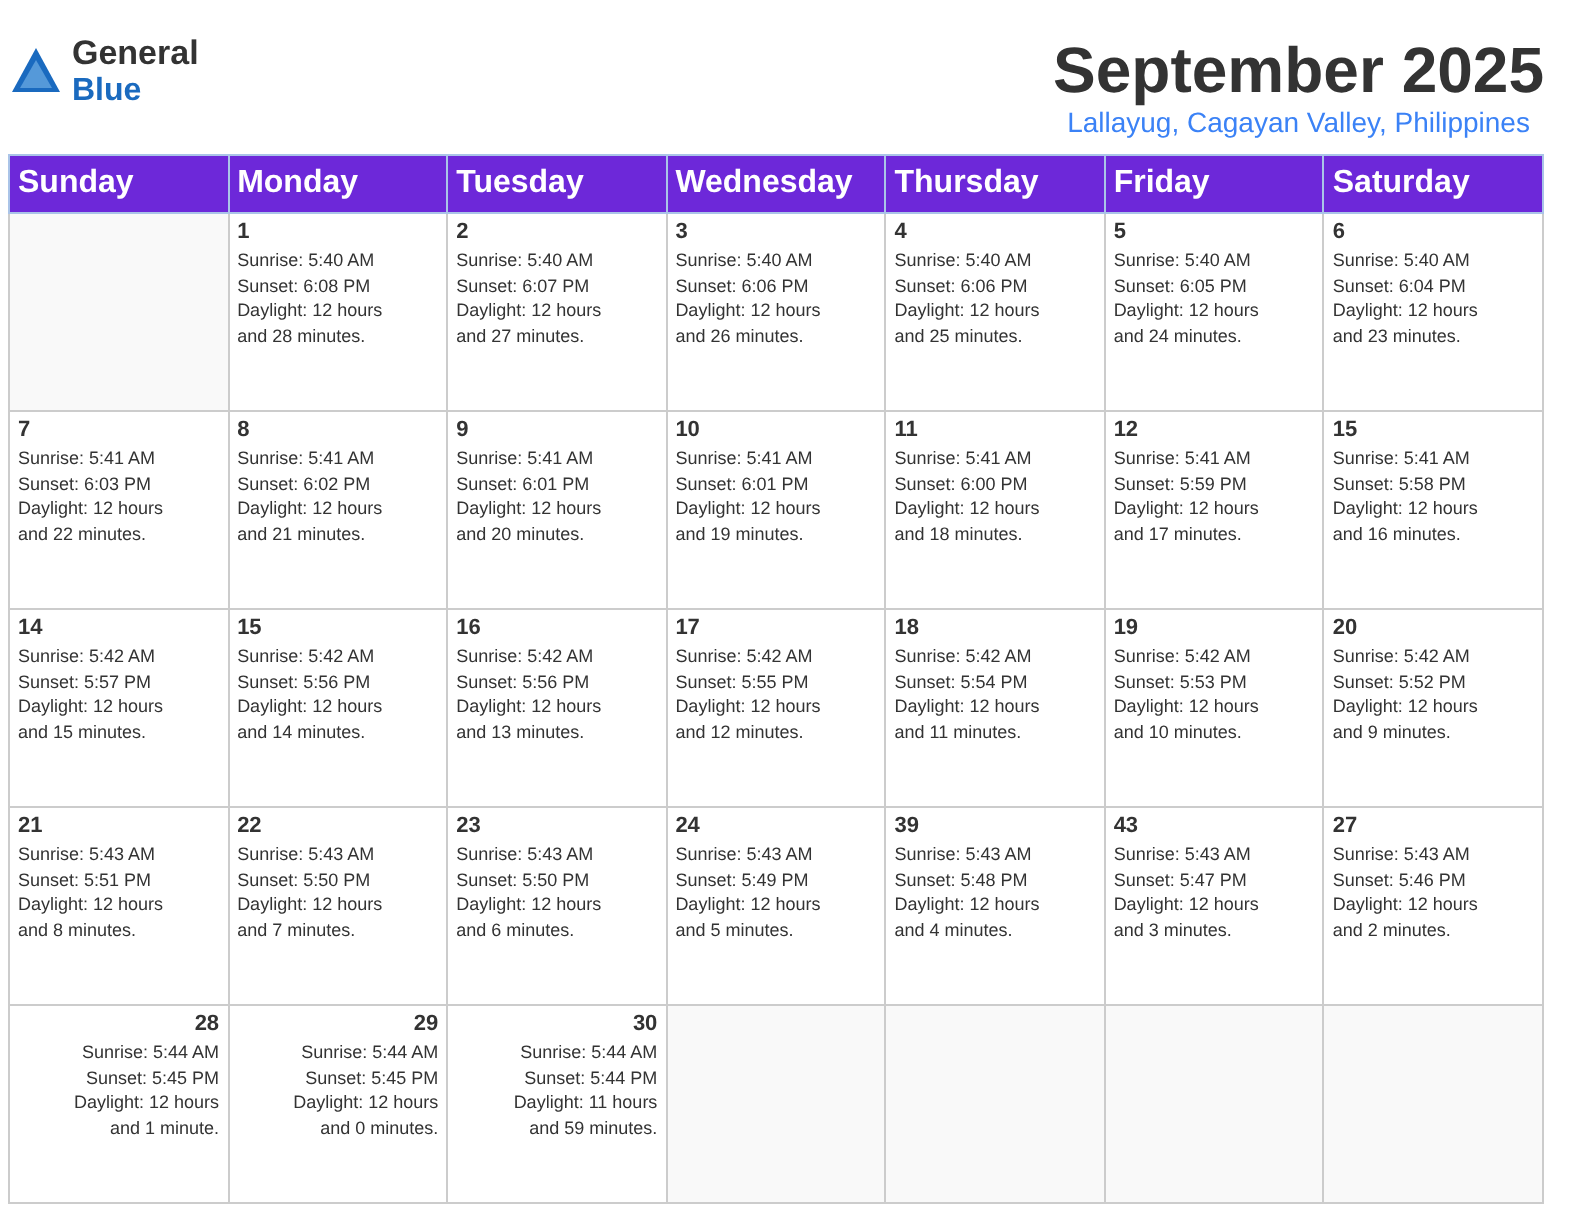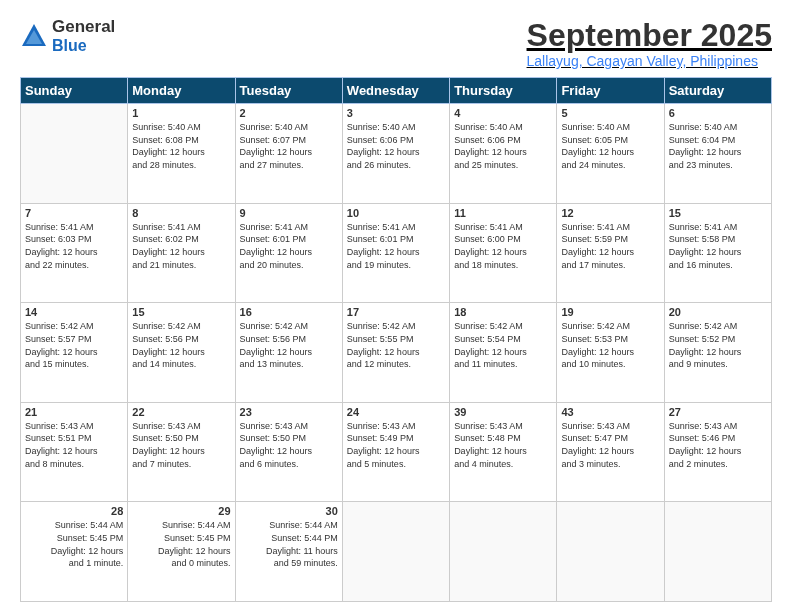--- a/index.html
+++ b/index.html
@@ -6,21 +6,21 @@
     body {
       font-family: Arial, sans-serif;
       background: #fff;
       width: 792px;
       height: 612px;
       overflow: hidden;
     }
     .page {
       width: 792px;
       height: 612px;
-      padding: 18px 20px 10px 20px;
+      padding: 18px 20px 10px 4px;
       display: flex;
       flex-direction: column;
     }
     .header {
       display: flex;
       align-items: flex-start;
       justify-content: space-between;
       margin-bottom: 8px;
     }
     .logo {
@@ -41,43 +41,42 @@
     .logo-blue {
       font-size: 16px;
       font-weight: bold;
       color: #1a6abf;
     }
     .logo-icon {
       width: 28px;
       height: 28px;
     }
     .title-block {
-      text-align: left;
-      text-decoration: underline;
+      text-align: center;
     }
     .calendar-title {
       font-size: 32px;
       font-weight: bold;
       color: #333;
       line-height: 1.1;
     }
     .calendar-subtitle {
       font-size: 14px;
       color: #3b82f6;
     }
     .calendar {
       border-collapse: collapse;
       width: 100%;
       flex: 1;
       table-layout: fixed;
     }
     .calendar thead tr th {
-      background-color: #0c4a6e;
+      background-color: #6d28d9;
       color: #fff;
-      font-size: 13px;
+      font-size: 16px;
       font-weight: bold;
       padding: 5px 4px;
       border: 1px solid #aac4e8;
       text-align: left;
     }
     .calendar tbody tr td {
       border: 1px solid #ccc;
       vertical-align: top;
       padding: 3px 4px;
       font-size: 9.5px;

